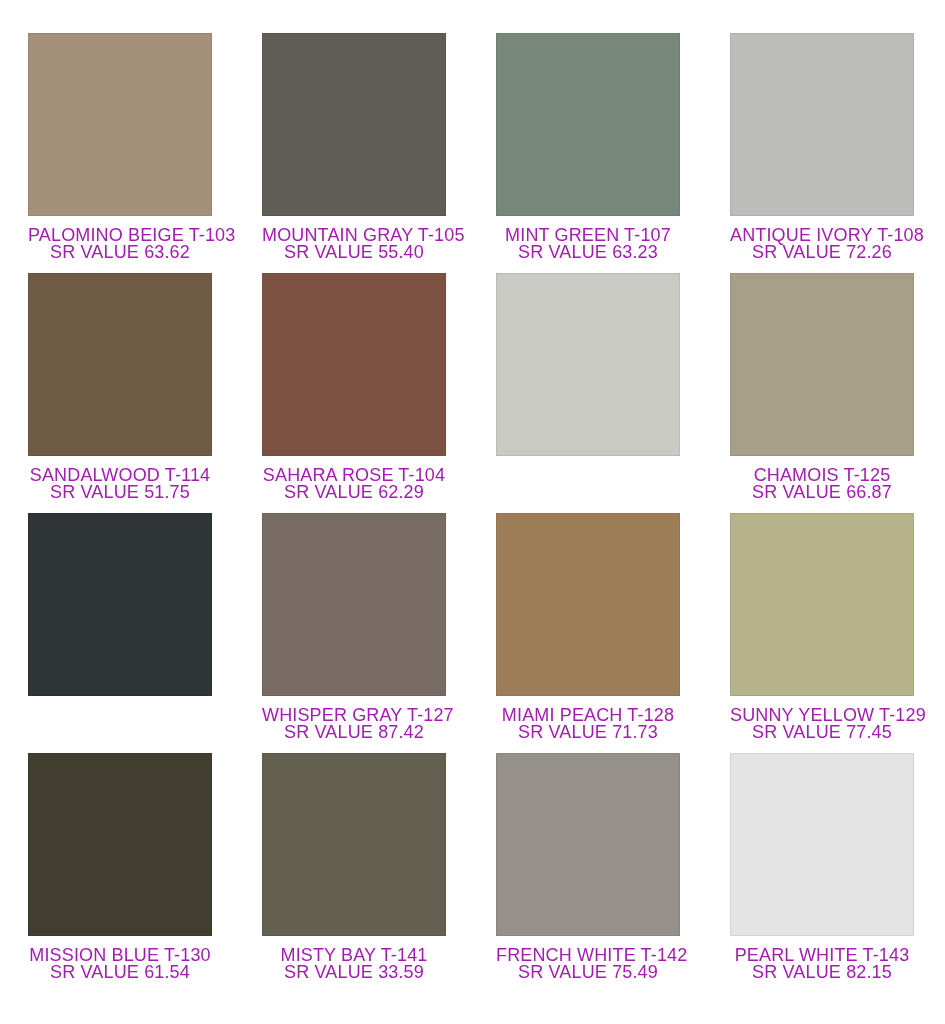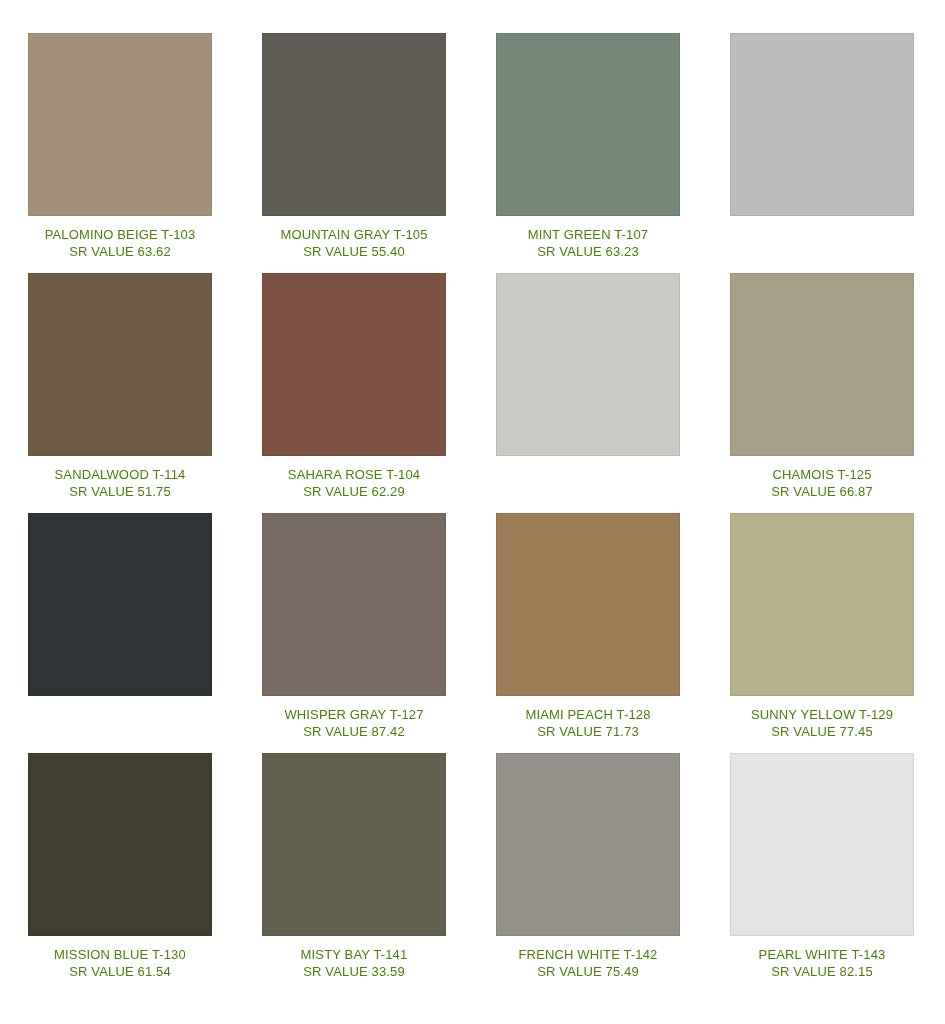--- a/index.html
+++ b/index.html
@@ -41,24 +41,24 @@
     width: 184px;
     height: 183px;
     box-sizing: border-box;
     border: 1px solid rgba(0, 0, 0, 0.07);
     flex: 0 0 auto;
   }
   .swatch-caption {
     width: 184px;
     margin-top: 11px;
     text-align: center;
-    font-size: 13px;
+    font-size: 18px;
     line-height: 16.5px;
     letter-spacing: 0.15px;
-    color: #4d7c0f;
+    color: #a21caf;
     white-space: nowrap;
   }
   .swatch-name,
   .swatch-sr {
     display: block;
   }
 </style>
 </head>
 <body>
 
@@ -80,20 +80,24 @@
       </div>
       <div class="swatch-cell">
         <div class="swatch-chip" style="background-color: rgb(119, 135, 122);"></div>
         <div class="swatch-caption">
           <span class="swatch-name">MINT GREEN T-107</span>
           <span class="swatch-sr">SR VALUE 63.23</span>
         </div>
       </div>
       <div class="swatch-cell">
         <div class="swatch-chip" style="background-color: rgb(188, 189, 187);"></div>
+        <div class="swatch-caption">
+          <span class="swatch-name">ANTIQUE IVORY T-108</span>
+          <span class="swatch-sr">SR VALUE 72.26</span>
+        </div>
       </div>
       <div class="swatch-cell">
         <div class="swatch-chip" style="background-color: rgb(111, 91, 67);"></div>
         <div class="swatch-caption">
           <span class="swatch-name">SANDALWOOD T-114</span>
           <span class="swatch-sr">SR VALUE 51.75</span>
         </div>
       </div>
       <div class="swatch-cell">
         <div class="swatch-chip" style="background-color: rgb(126, 82, 66);"></div>

